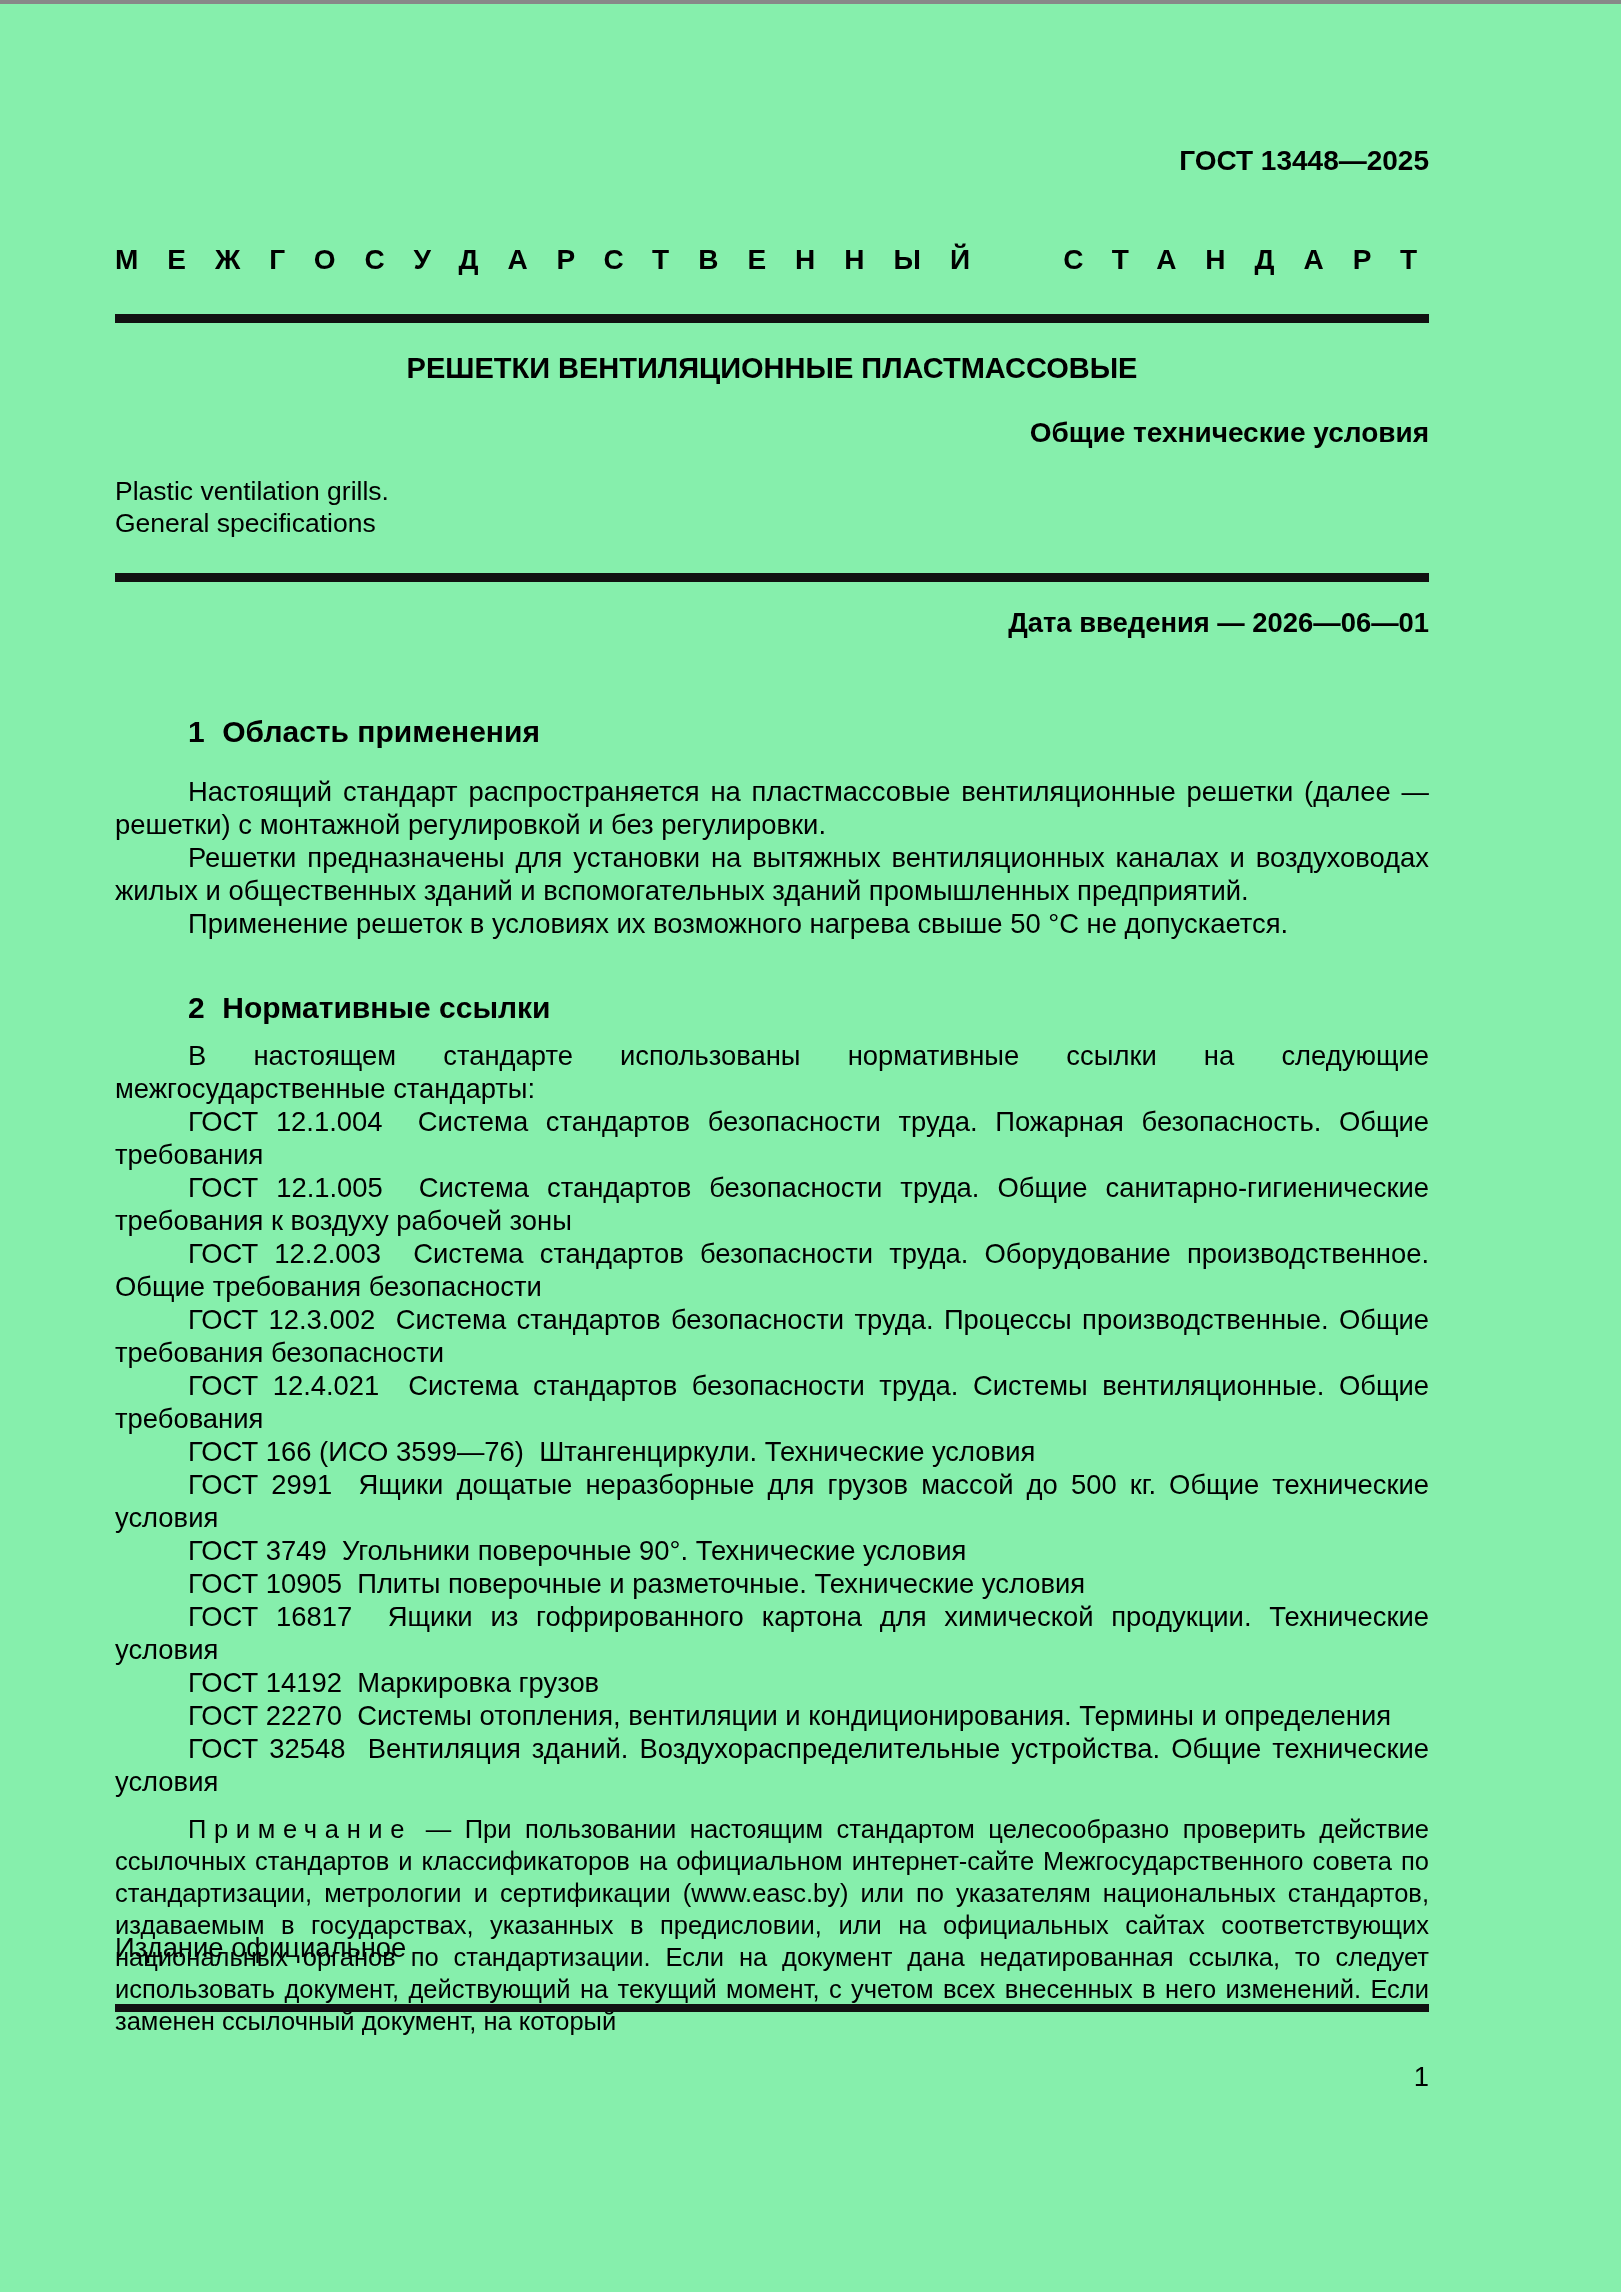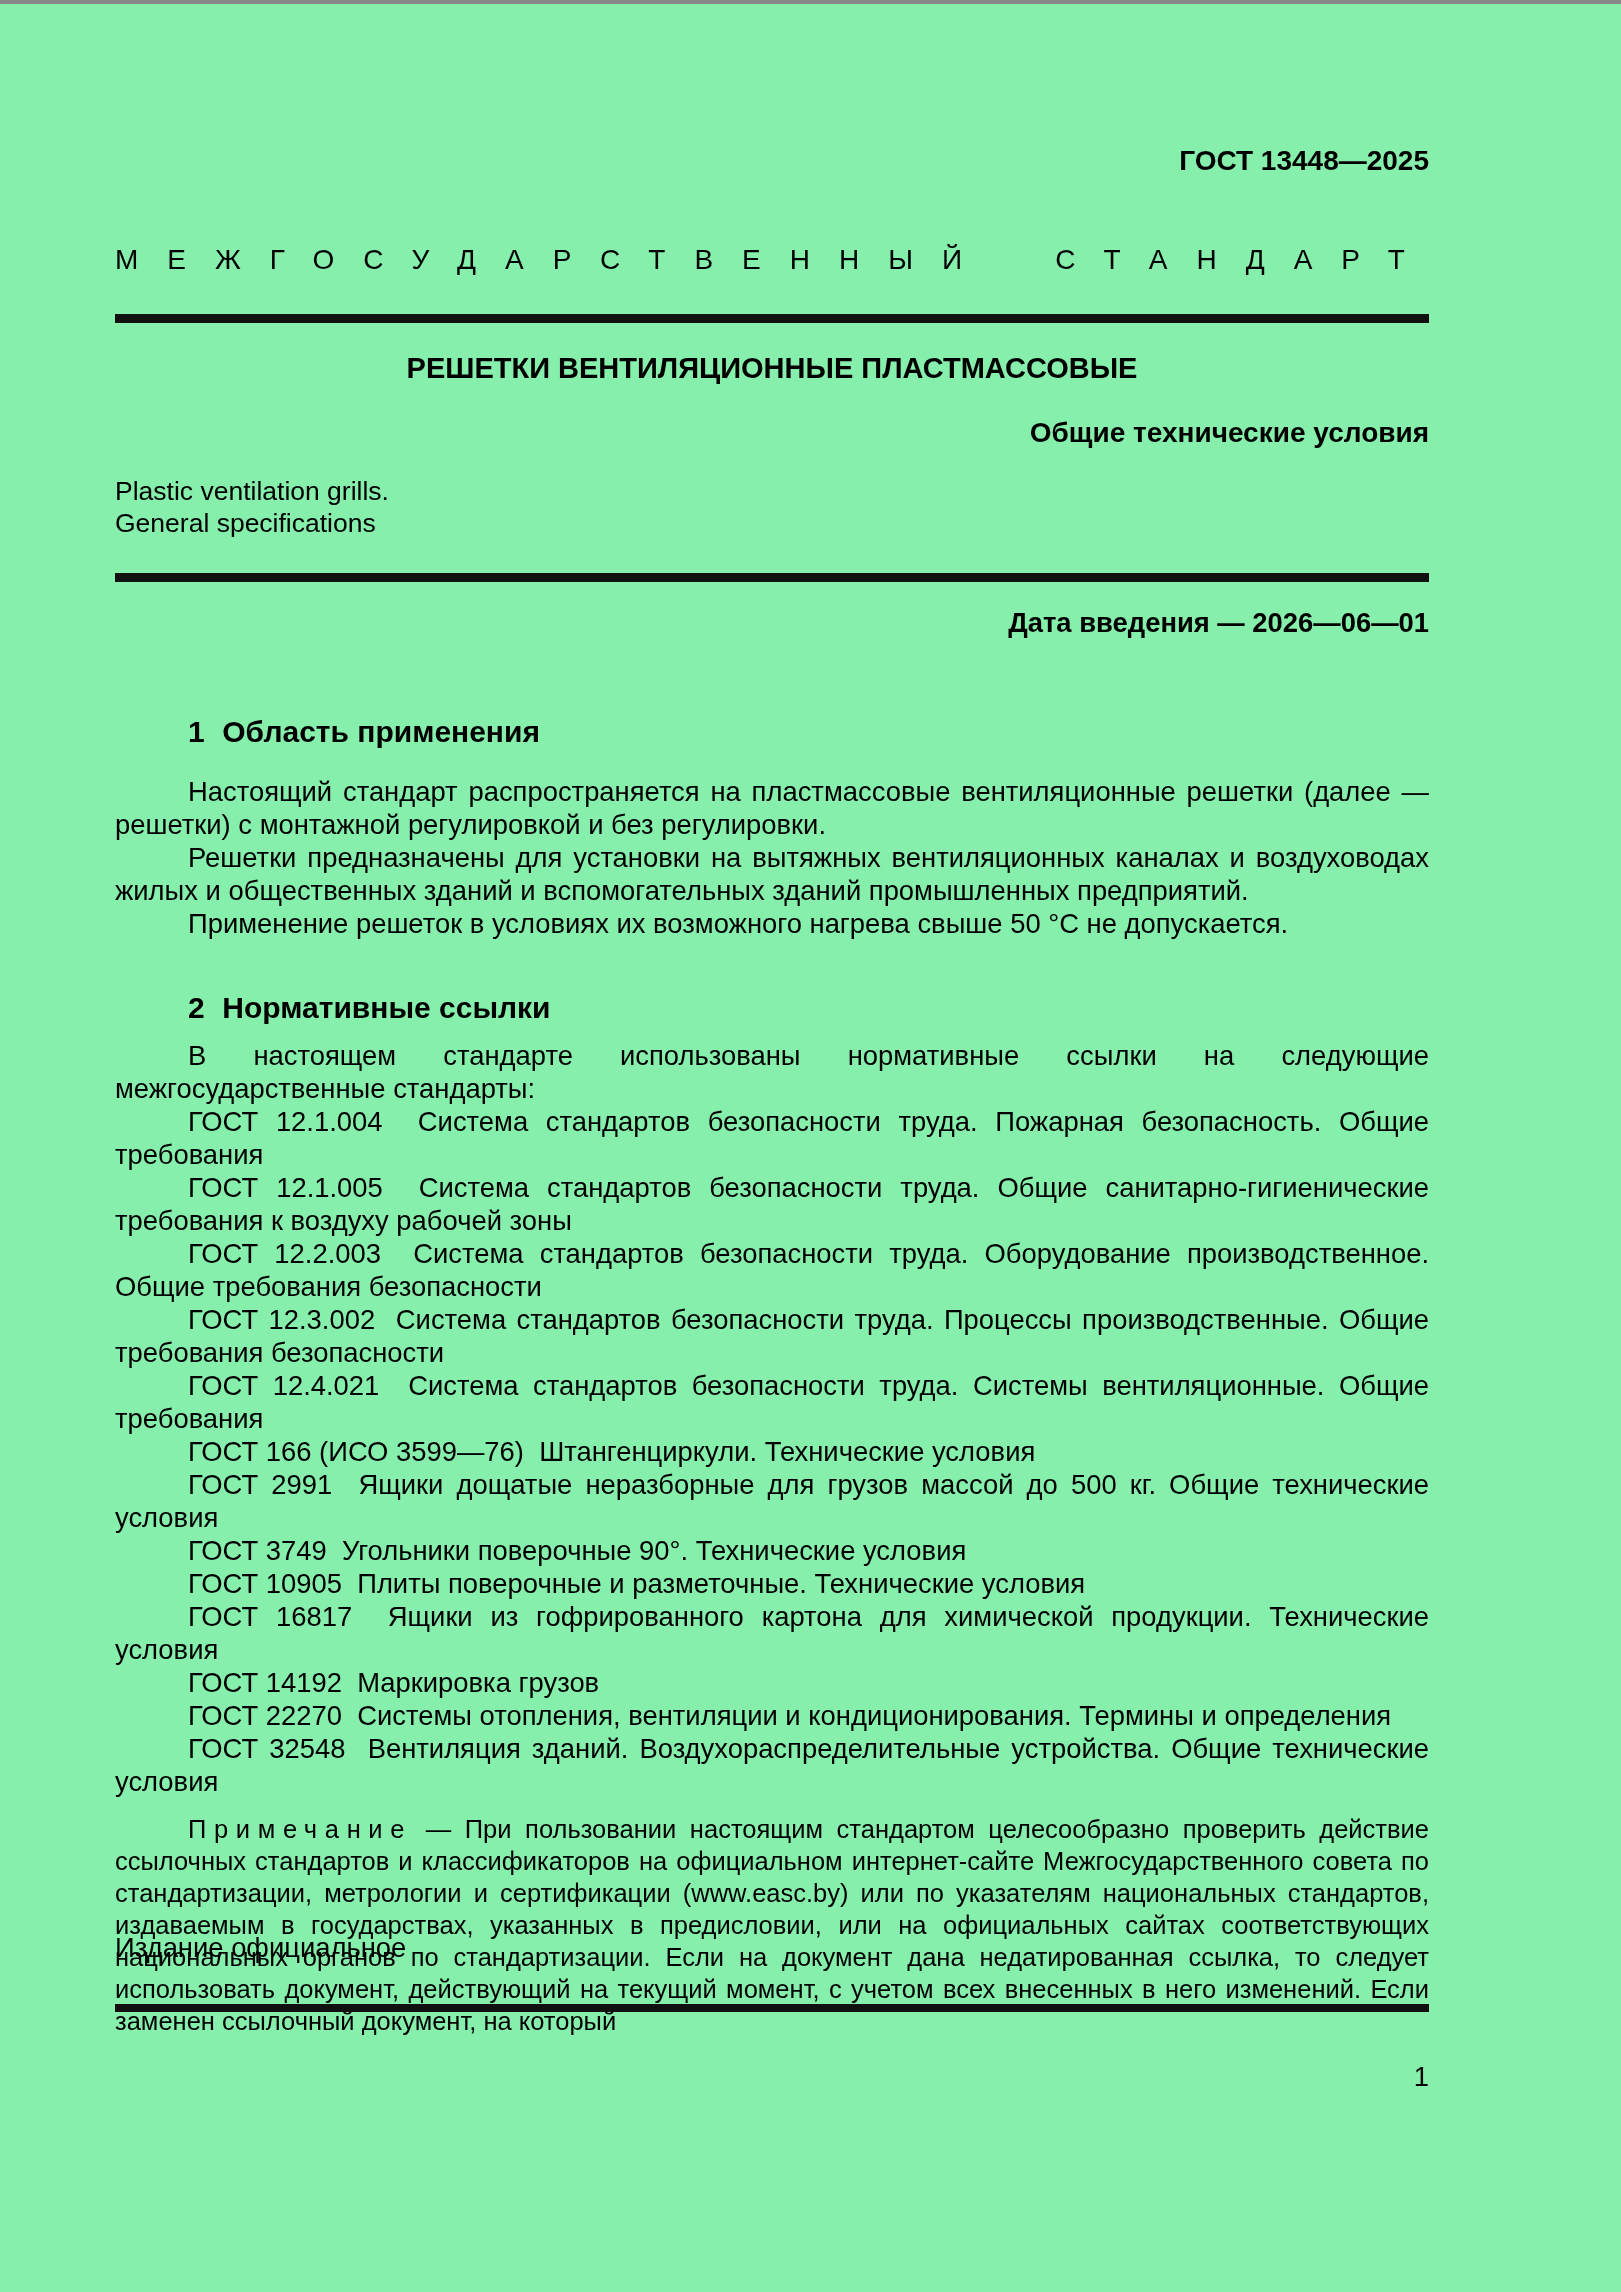--- a/index.html
+++ b/index.html
@@ -8,21 +8,21 @@
     font-family:"Liberation Sans","DejaVu Sans",sans-serif; color:#000;
     margin:4px auto; overflow:hidden;
   }
   .content { position:absolute; left:115px; top:0; width:1314px; }
 
   .doc-number {
     padding-top:140px; text-align:right; font-weight:bold;
     font-size:28px; line-height:33px;
   }
   .standard-type {
-    margin-top:65px; font-weight:normal; font-size:28px; line-height:35px;
+    margin-top:65px; font-weight:bold; font-size:28px; line-height:35px;
     letter-spacing:29px; word-spacing:27.4px; white-space:nowrap;
   }
   .rule { background:#111; height:8.8px; width:100%; }
   .rule-1 { margin-top:37px; }
   .rule-2 { margin-top:34px; }
   .rule-footer { position:absolute; left:115px; top:2000px; width:1314px; height:7.8px; background:#111; }
 
   .title-main  { margin-top:26.5px; text-align:center; font-weight:bold; font-size:29px; line-height:39px; }
   .title-sub   { margin-top:25.5px; text-align:right; font-weight:bold; font-size:28px; line-height:37px; }
   .title-en    { margin-top:24.5px; text-align:left; font-size:26.5px; line-height:32px; }

